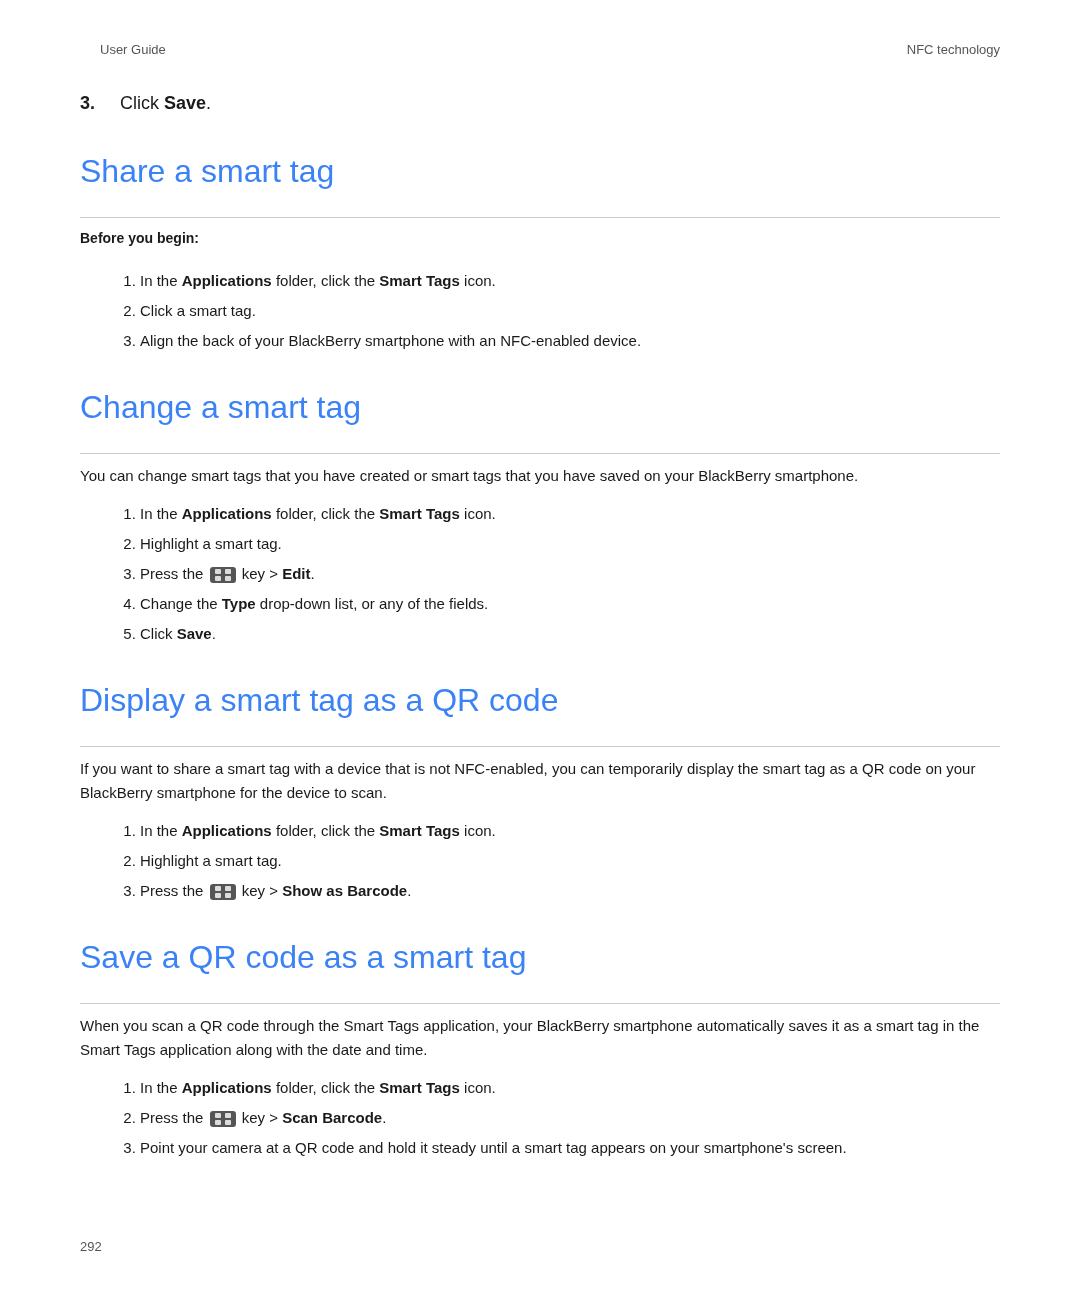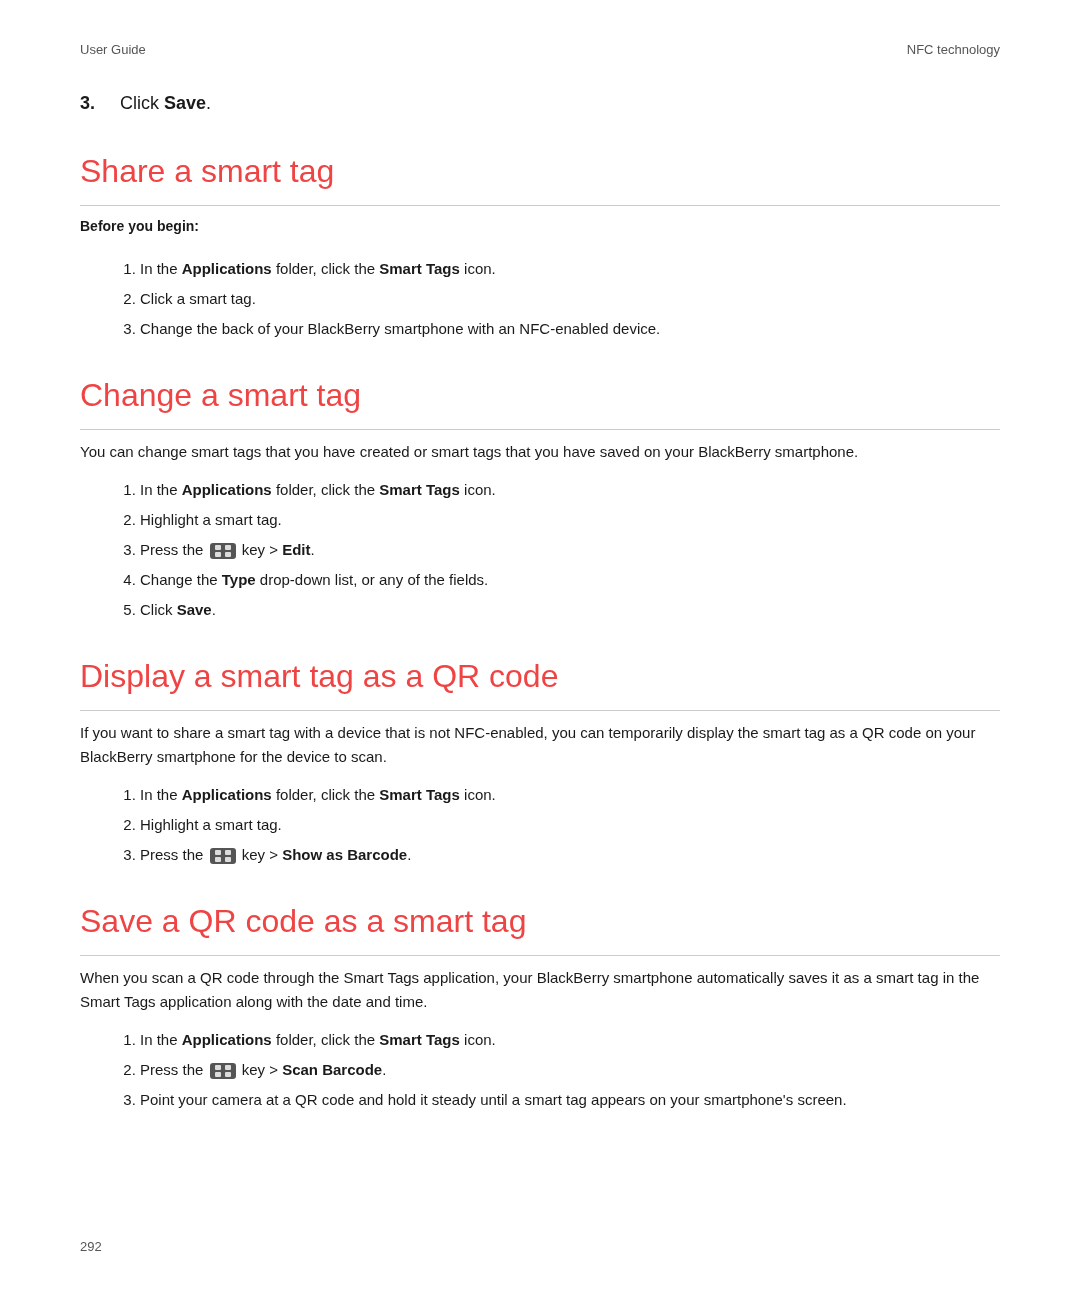--- a/index.html
+++ b/index.html
@@ -19,39 +19,40 @@
       font-size: 15px;
       line-height: 1.5;
     }
 
     .header {
       display: flex;
       justify-content: space-between;
       margin-bottom: 30px;
       font-size: 13px;
       color: #555;
+      margin-left: 20px;
     }
 
     .step-intro {
       margin-bottom: 30px;
       font-size: 18px;
     }
 
     .step-intro span {
       font-weight: bold;
     }
 
     h1.section-title {
       font-size: 32px;
       font-weight: 400;
-      color: #ef4444;
+      color: #3b82f6;
       margin-bottom: 10px;
       margin-top: 20px;
       border-bottom: 1px solid #ccc;
-      padding-bottom: 10px;
+      padding-bottom: 22px;
     }
 
     .before-begin {
       font-weight: bold;
       font-size: 14px;
       margin-bottom: 20px;
     }
 
     p.description {
       font-size: 15px;
@@ -119,21 +120,21 @@
   <span>3.</span>
   &nbsp;&nbsp;&nbsp;&nbsp;Click <span class="bold">Save</span>.
 </div>
 
 <div class="section-block">
   <h1 class="section-title">Share a smart tag</h1>
   <p class="before-begin">Before you begin:</p>
   <ol>
     <li>In the <span class="bold">Applications</span> folder, click the <span class="bold">Smart Tags</span> icon.</li>
     <li>Click a smart tag.</li>
-    <li>Change the back of your BlackBerry smartphone with an NFC-enabled device.</li>
+    <li>Align the back of your BlackBerry smartphone with an NFC-enabled device.</li>
   </ol>
 </div>
 
 <div class="section-block">
   <h1 class="section-title">Change a smart tag</h1>
   <p class="description">
     You can change smart tags that you have created or smart tags that you have saved on your BlackBerry smartphone.
   </p>
   <ol>
     <li>In the <span class="bold">Applications</span> folder, click the <span class="bold">Smart Tags</span> icon.</li>

